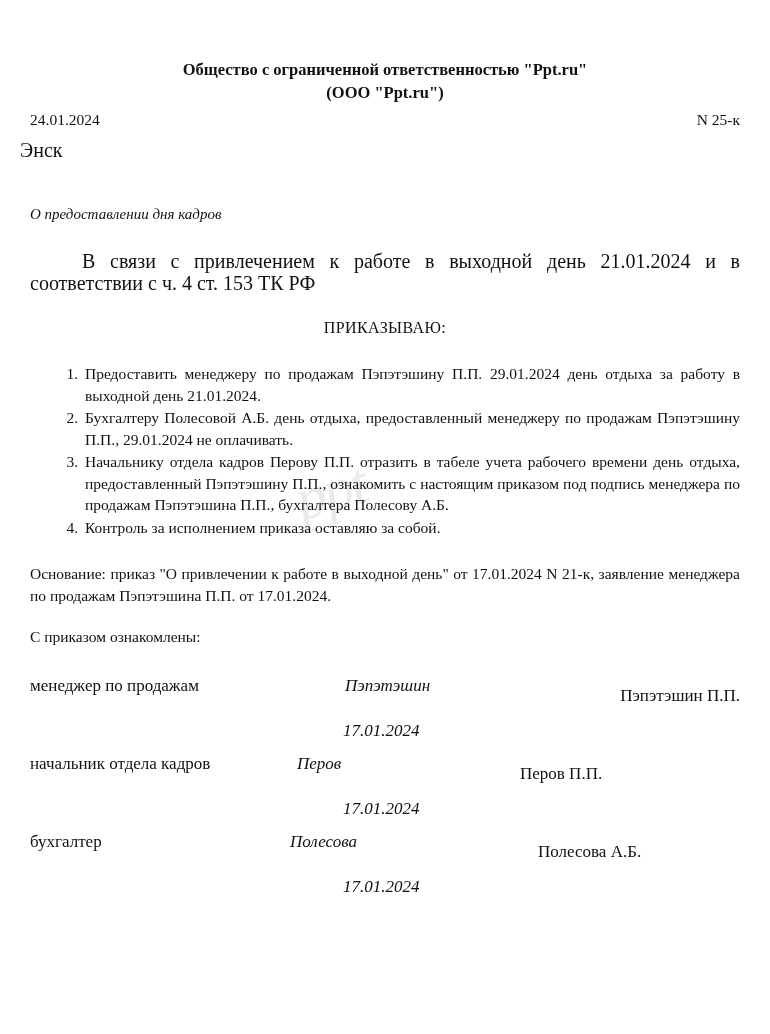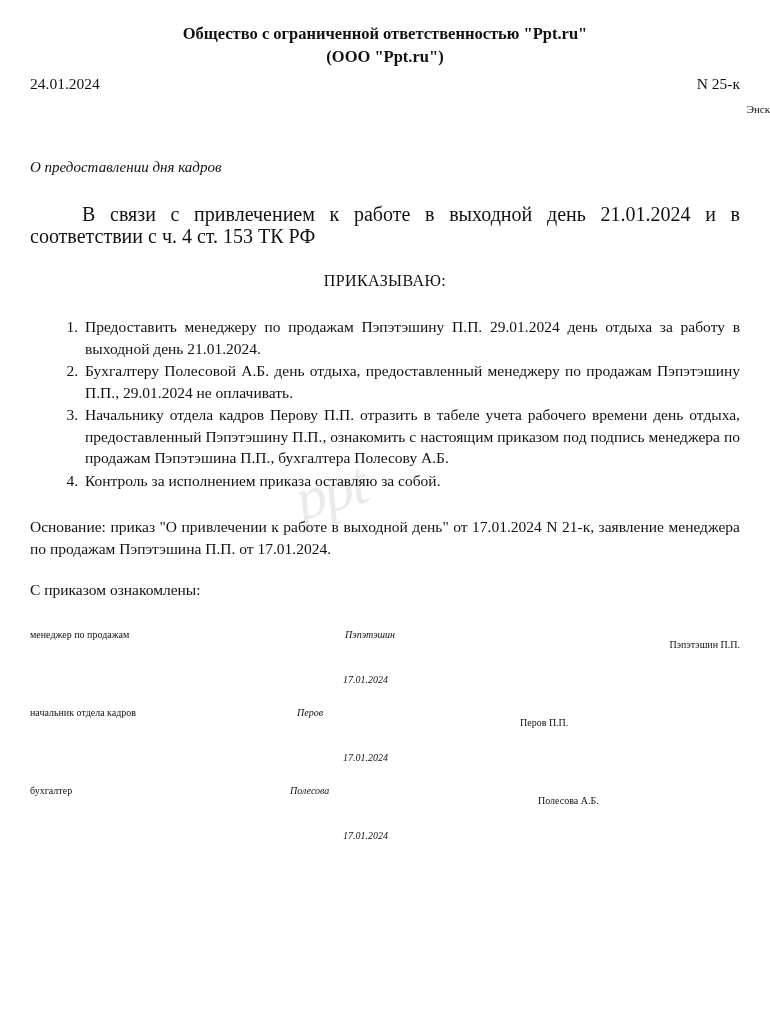--- a/index.html
+++ b/index.html
@@ -31,20 +31,21 @@
     color: #cfcfcf;
     opacity: 0.42;
     transform: rotate(-16deg);
     letter-spacing: -2px;
     pointer-events: none;
     z-index: 0;
   }
   .content {
     position: relative;
     z-index: 2;
+    margin-top: 36px;
   }
 
   
   .org-header {
     text-align: center;
     font-weight: bold;
     font-size: 16.5px;
     line-height: 23px;
     padding-top: 22px;
   }
@@ -68,24 +69,24 @@
     position: absolute;
     left: 30px;
     top: 0;
   }
   .meta-number {
     position: absolute;
     right: 30px;
     top: 0;
   }
   .city {
-    text-align: right;
-    font-size: 11px;
+    text-align: left;
+    font-size: 20px;
     margin-top: 8px;
-    padding-left: 8px;
+    padding-left: 20px;
   }
 
   
   .subject {
     margin: 44px 30px 0 30px;
     font-style: italic;
     font-size: 15px;
   }
 
   
@@ -162,21 +163,21 @@
 
   .ack-heading {
     margin: 21px 0 0 30px;
     font-size: 15.5px;
   }
 
   
   .ack-row {
     position: relative;
     height: 78px;
-    font-size: 10px;
+    font-size: 17px;
   }
   .ack-row.first { margin-top: 30px; }
   .ack-role {
     position: absolute;
     left: 30px;
     top: 0;
   }
   .ack-sign {
     position: absolute;
     top: 0;

